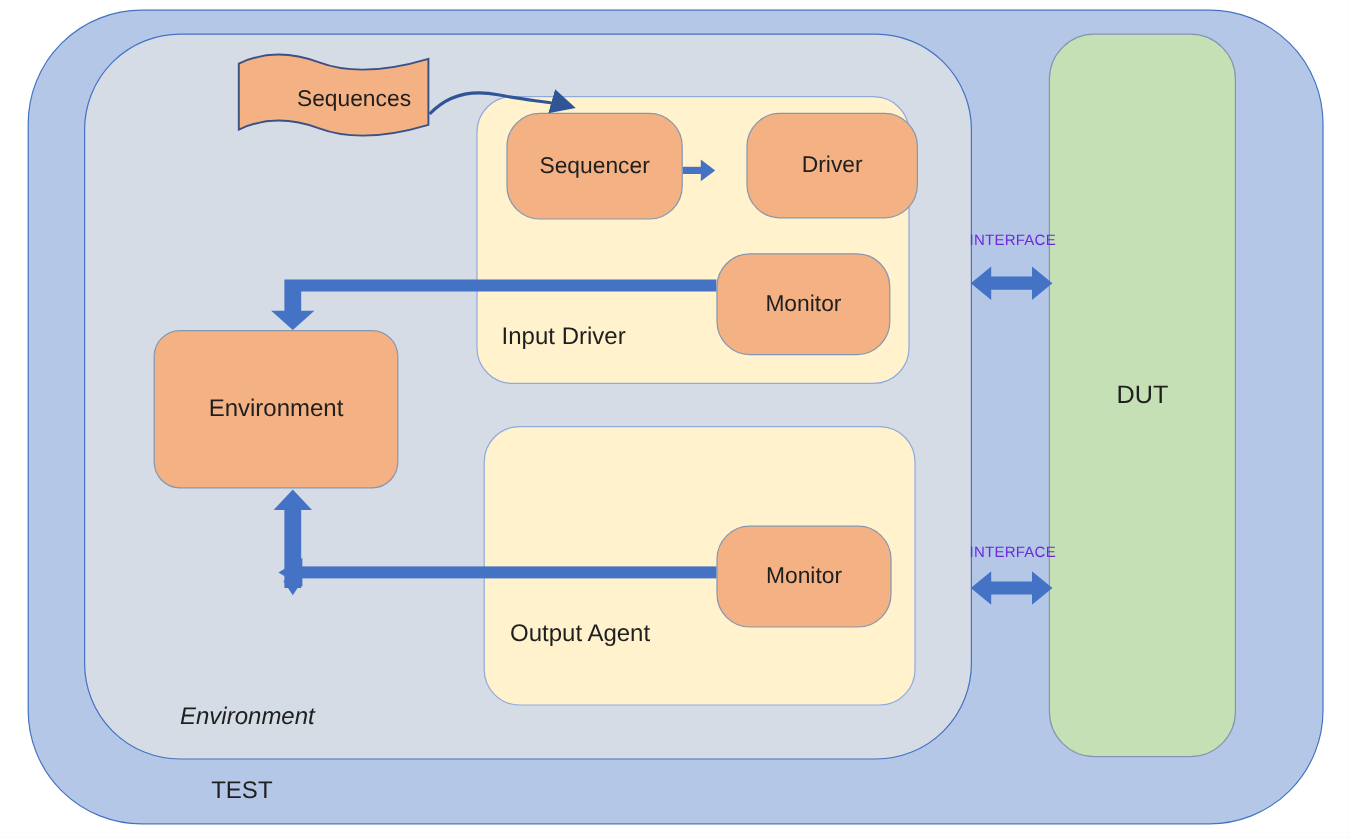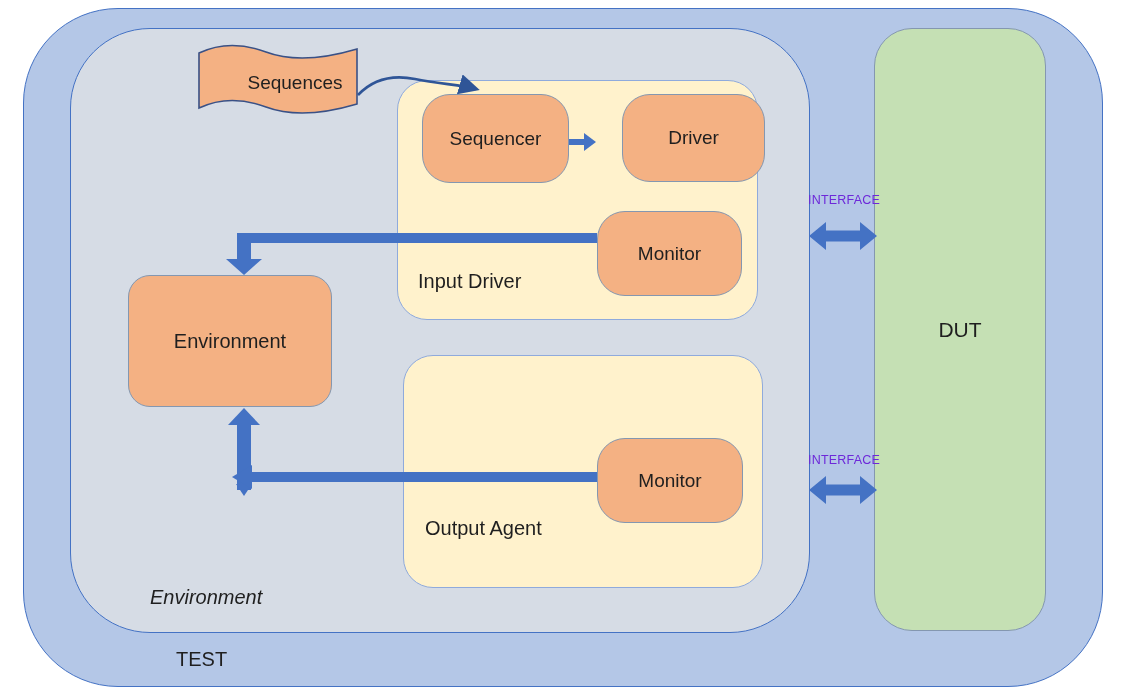--- a/index.html
+++ b/index.html
@@ -17,21 +17,21 @@
     left:23px;top:8px;width:1080px;height:679px;
     background:#b4c7e7;border:1.5px solid #4472c4;border-radius:95px;
     z-index:1;
   }
   .env-box{
     left:70px;top:28px;width:740px;height:605px;
     background:#d6dce5;border:1.2px solid #4472c4;border-radius:80px;
     z-index:2;
   }
   .dut-box{
-    left:874px;top:28px;width:172px;height:603px;
+    left:874px;top:28px;width:156px;height:603px;
     background:#c5e0b4;border:1.2px solid #8497b0;border-radius:38px;
     z-index:2;
     display:flex;align-items:center;justify-content:center;
     font-size:21px;
   }
   .agent-box{
     background:#fff2cc;border:1.5px solid #8faadc;border-radius:30px;
     z-index:3;
   }
   .input-agent{left:397px;top:80px;width:361px;height:240px;}

